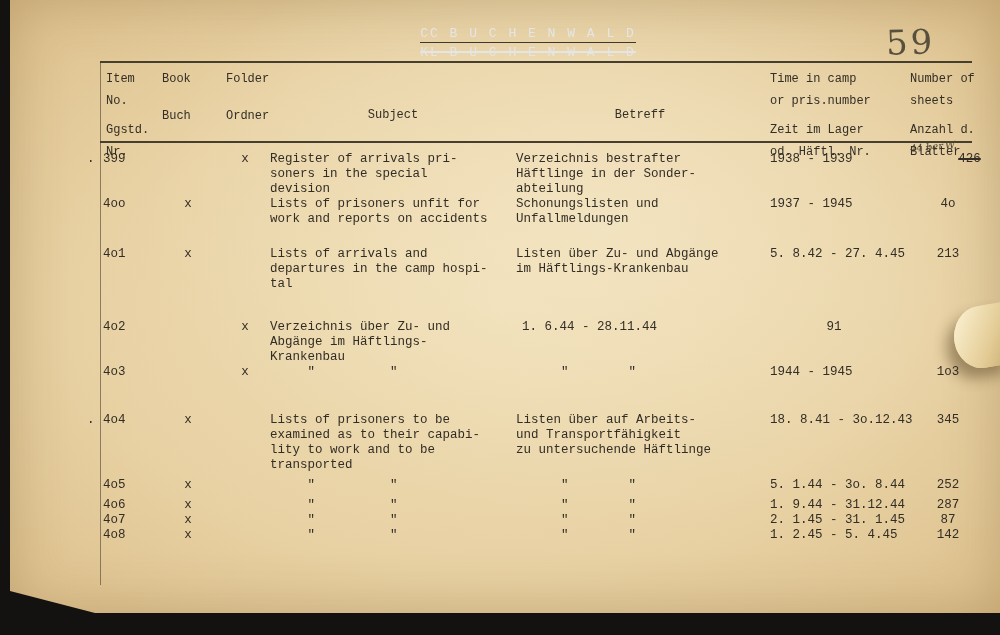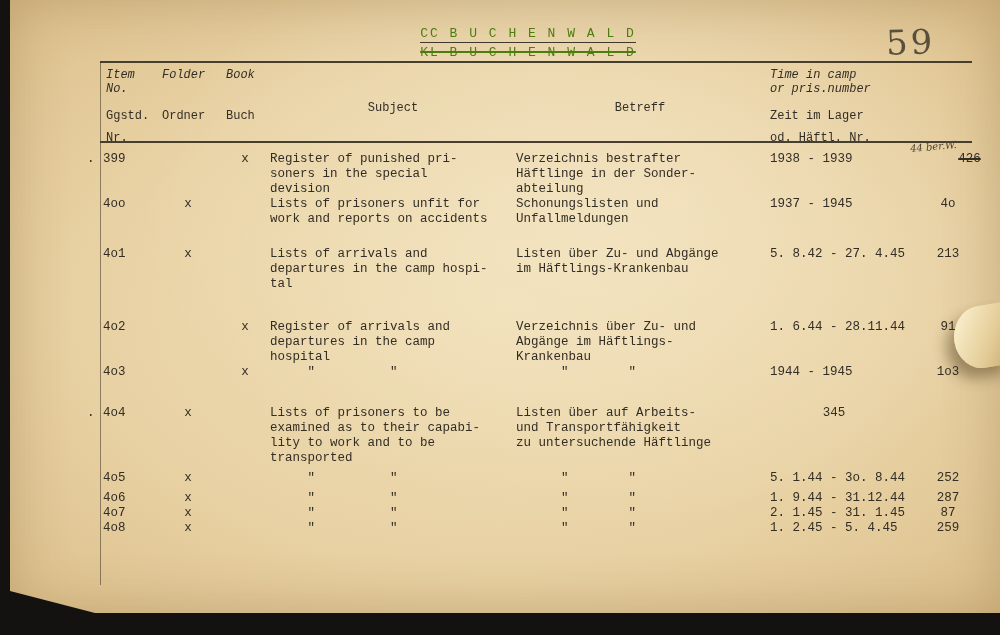--- a/index.html
+++ b/index.html
@@ -21,50 +21,50 @@
   .corner-wedge{position:absolute;left:10px;bottom:22px;width:0;height:0;
     border-bottom:22px solid #141210;border-right:85px solid transparent;}
   .page-curl{
     position:absolute;right:-8px;top:306px;width:54px;height:62px;
     background:linear-gradient(120deg,#f8ecc9 15%,#e3cb95 65%,#c7a970 100%);
     border-radius:60% 0 0 55%;
     box-shadow:-9px 9px 14px rgba(70,50,20,.45);
     transform:rotate(-10deg);
   }
   
-  .title-block{position:absolute;left:0;top:24px;width:100%;text-align:center;padding-left:56px;box-sizing:border-box;color:#4d7c0f;}
+  .title-block{position:absolute;left:0;top:24px;width:100%;text-align:center;padding-left:56px;box-sizing:border-box;color:#e5e5e5;}
   .title-line{display:inline-block;font-size:13px;letter-spacing:2px;border-bottom:1.5px solid #3f392f;padding-bottom:1px;}
   .title-line2-wrap{display:block;margin-top:0;}
   .title-line2-wrap .title-line{text-decoration:line-through;text-decoration-thickness:1.5px;}
   .pagenum{
     position:absolute;left:886px;top:22px;
     font-family:"DejaVu Serif",serif;font-size:34px;letter-spacing:3px;
     color:#57503d;transform:rotate(-2deg);
   }
   
   .rule{position:absolute;background:#463f30;}
   .rule-top{left:100px;top:61px;width:872px;height:2px;}
   .rule-mid{left:100px;top:141px;width:872px;height:2px;}
   .rule-left{left:100px;top:61px;width:1px;height:524px;background:rgba(64,55,38,.55);}
   
   .thead{
     position:absolute;left:100px;top:66px;width:872px;height:72px;
     display:grid;grid-template-columns:56px 64px 50px 246px 248px 140px 88px;
     font-size:12px;color:#332e26;
   }
   .hc{padding:2px 0 0 6px;}
-  .hc .en{white-space:pre-line;min-height:30px;line-height:14px;font-style:italic;}
+  .hc .en{white-space:pre-line;min-height:30px;line-height:22px;}
   .hc .de{white-space:pre-line;margin-top:7px;line-height:22px;}
   .hc-center{display:flex;align-items:center;justify-content:center;padding:0;}
   
   .tbody{position:absolute;left:100px;top:146px;width:872px;color:#322d25;}
   .row{display:grid;grid-template-columns:56px 64px 50px 246px 248px 140px 88px;
        font-size:12.5px;line-height:15px;}
   .r0{margin-top:6px}.r1{}.r2{margin-top:20px}.r3{margin-top:28px}
-  .r4{}.r5{margin-top:26px}.r6{margin-top:5px}.r7{margin-top:5px}
+  .r4{}.r5{margin-top:33px}.r6{margin-top:5px}.r7{margin-top:5px}
   .r8{}.r9{}
   .c-item{padding-left:3px;position:relative;}
   .c-item.dot::before{content:".";position:absolute;left:-13px;top:0;color:#322d25;}
   .c-mark{text-align:center;}
   .c-text{white-space:pre-wrap;padding-right:4px;}
   .c-time{white-space:pre;padding-left:6px;}
   .c-sheets{text-align:center;position:relative;}
   .note{
     position:absolute;top:-13px;left:6px;
     font-family:"DejaVu Serif",serif;font-style:italic;font-size:10px;
@@ -94,47 +94,53 @@
   <div class="rule-left rule"></div>
 
   <div class="thead">
     <div class="hc">
       <div class="en">Item
 No.</div>
       <div class="de">Ggstd.
 Nr.</div>
     </div>
     <div class="hc">
+      <div class="en">Book</div>
+      <div class="de">Buch</div>
+    </div>
+    <div class="hc">
       <div class="en">Folder</div>
       <div class="de">Ordner</div>
-    </div>
-    <div class="hc">
-      <div class="en">Book</div>
-      <div class="de">Buch</div>
     </div>
     <div class="hc hc-center">
       <span>Subject</span>
     </div>
     <div class="hc hc-center">
       <span>Betreff</span>
     </div>
     <div class="hc">
       <div class="en">Time in camp
 or pris.number</div>
       <div class="de">Zeit im Lager
 od. Häftl. Nr.</div>
     </div>
+    <div class="hc">
+      <div class="en">Number of
+sheets</div>
+      <div class="de">Anzahl d.
+Blätter</div>
+    </div>
   </div>
 
   <div class="tbody">
       <div class="row r0">
         <div class="c-item dot">399</div>
         <div class="c-mark"></div>
         <div class="c-mark">x</div>
-        <div class="c-text">Register of punished pri-
+        <div class="c-text">Register of arrivals pri-
 soners in the special
 devision</div>
         <div class="c-text">Verzeichnis bestrafter
 Häftlinge in der Sonder-
 abteilung</div>
         <div class="c-time">1938 - 1939</div>
         <div class="c-sheets"><span class="note">44 ber.W.</span><span class="struck">426</span></div>
       </div>
       <div class="row r1">
         <div class="c-item">4oo</div>
@@ -156,23 +162,20 @@
 tal</div>
         <div class="c-text">Listen über Zu- und Abgänge
 im Häftlings-Krankenbau</div>
         <div class="c-time">5. 8.42 - 27. 4.45</div>
         <div class="c-sheets">213</div>
       </div>
       <div class="row r3">
         <div class="c-item">4o2</div>
         <div class="c-mark"></div>
         <div class="c-mark">x</div>
-        <div class="c-text">Register of arrivals and
-departures in the camp
-hospital</div>
         <div class="c-text">Verzeichnis über Zu- und
 Abgänge im Häftlings-
 Krankenbau</div>
         <div class="c-time">1. 6.44 - 28.11.44</div>
         <div class="c-sheets">91</div>
       </div>
       <div class="row r4">
         <div class="c-item">4o3</div>
         <div class="c-mark"></div>
         <div class="c-mark">x</div>
@@ -185,20 +188,21 @@
         <div class="c-item dot">4o4</div>
         <div class="c-mark">x</div>
         <div class="c-mark"></div>
         <div class="c-text">Lists of prisoners to be
 examined as to their capabi-
 lity to work and to be
 transported</div>
         <div class="c-text">Listen über auf Arbeits-
 und Transportfähigkeit
 zu untersuchende Häftlinge</div>
+        <div class="c-time">18. 8.41 - 3o.12.43</div>
         <div class="c-sheets">345</div>
       </div>
       <div class="row r6">
         <div class="c-item">4o5</div>
         <div class="c-mark">x</div>
         <div class="c-mark"></div>
         <div class="c-text">     "          "</div>
         <div class="c-text">      "        "</div>
         <div class="c-time">5. 1.44 - 3o. 8.44</div>
         <div class="c-sheets">252</div>
@@ -221,16 +225,16 @@
         <div class="c-time">2. 1.45 - 31. 1.45</div>
         <div class="c-sheets">87</div>
       </div>
       <div class="row r9">
         <div class="c-item">4o8</div>
         <div class="c-mark">x</div>
         <div class="c-mark"></div>
         <div class="c-text">     "          "</div>
         <div class="c-text">      "        "</div>
         <div class="c-time">1. 2.45 - 5. 4.45</div>
-        <div class="c-sheets">259</div>
+        <div class="c-sheets">142</div>
       </div>
     </div>
 </div>
 
 </body></html>

